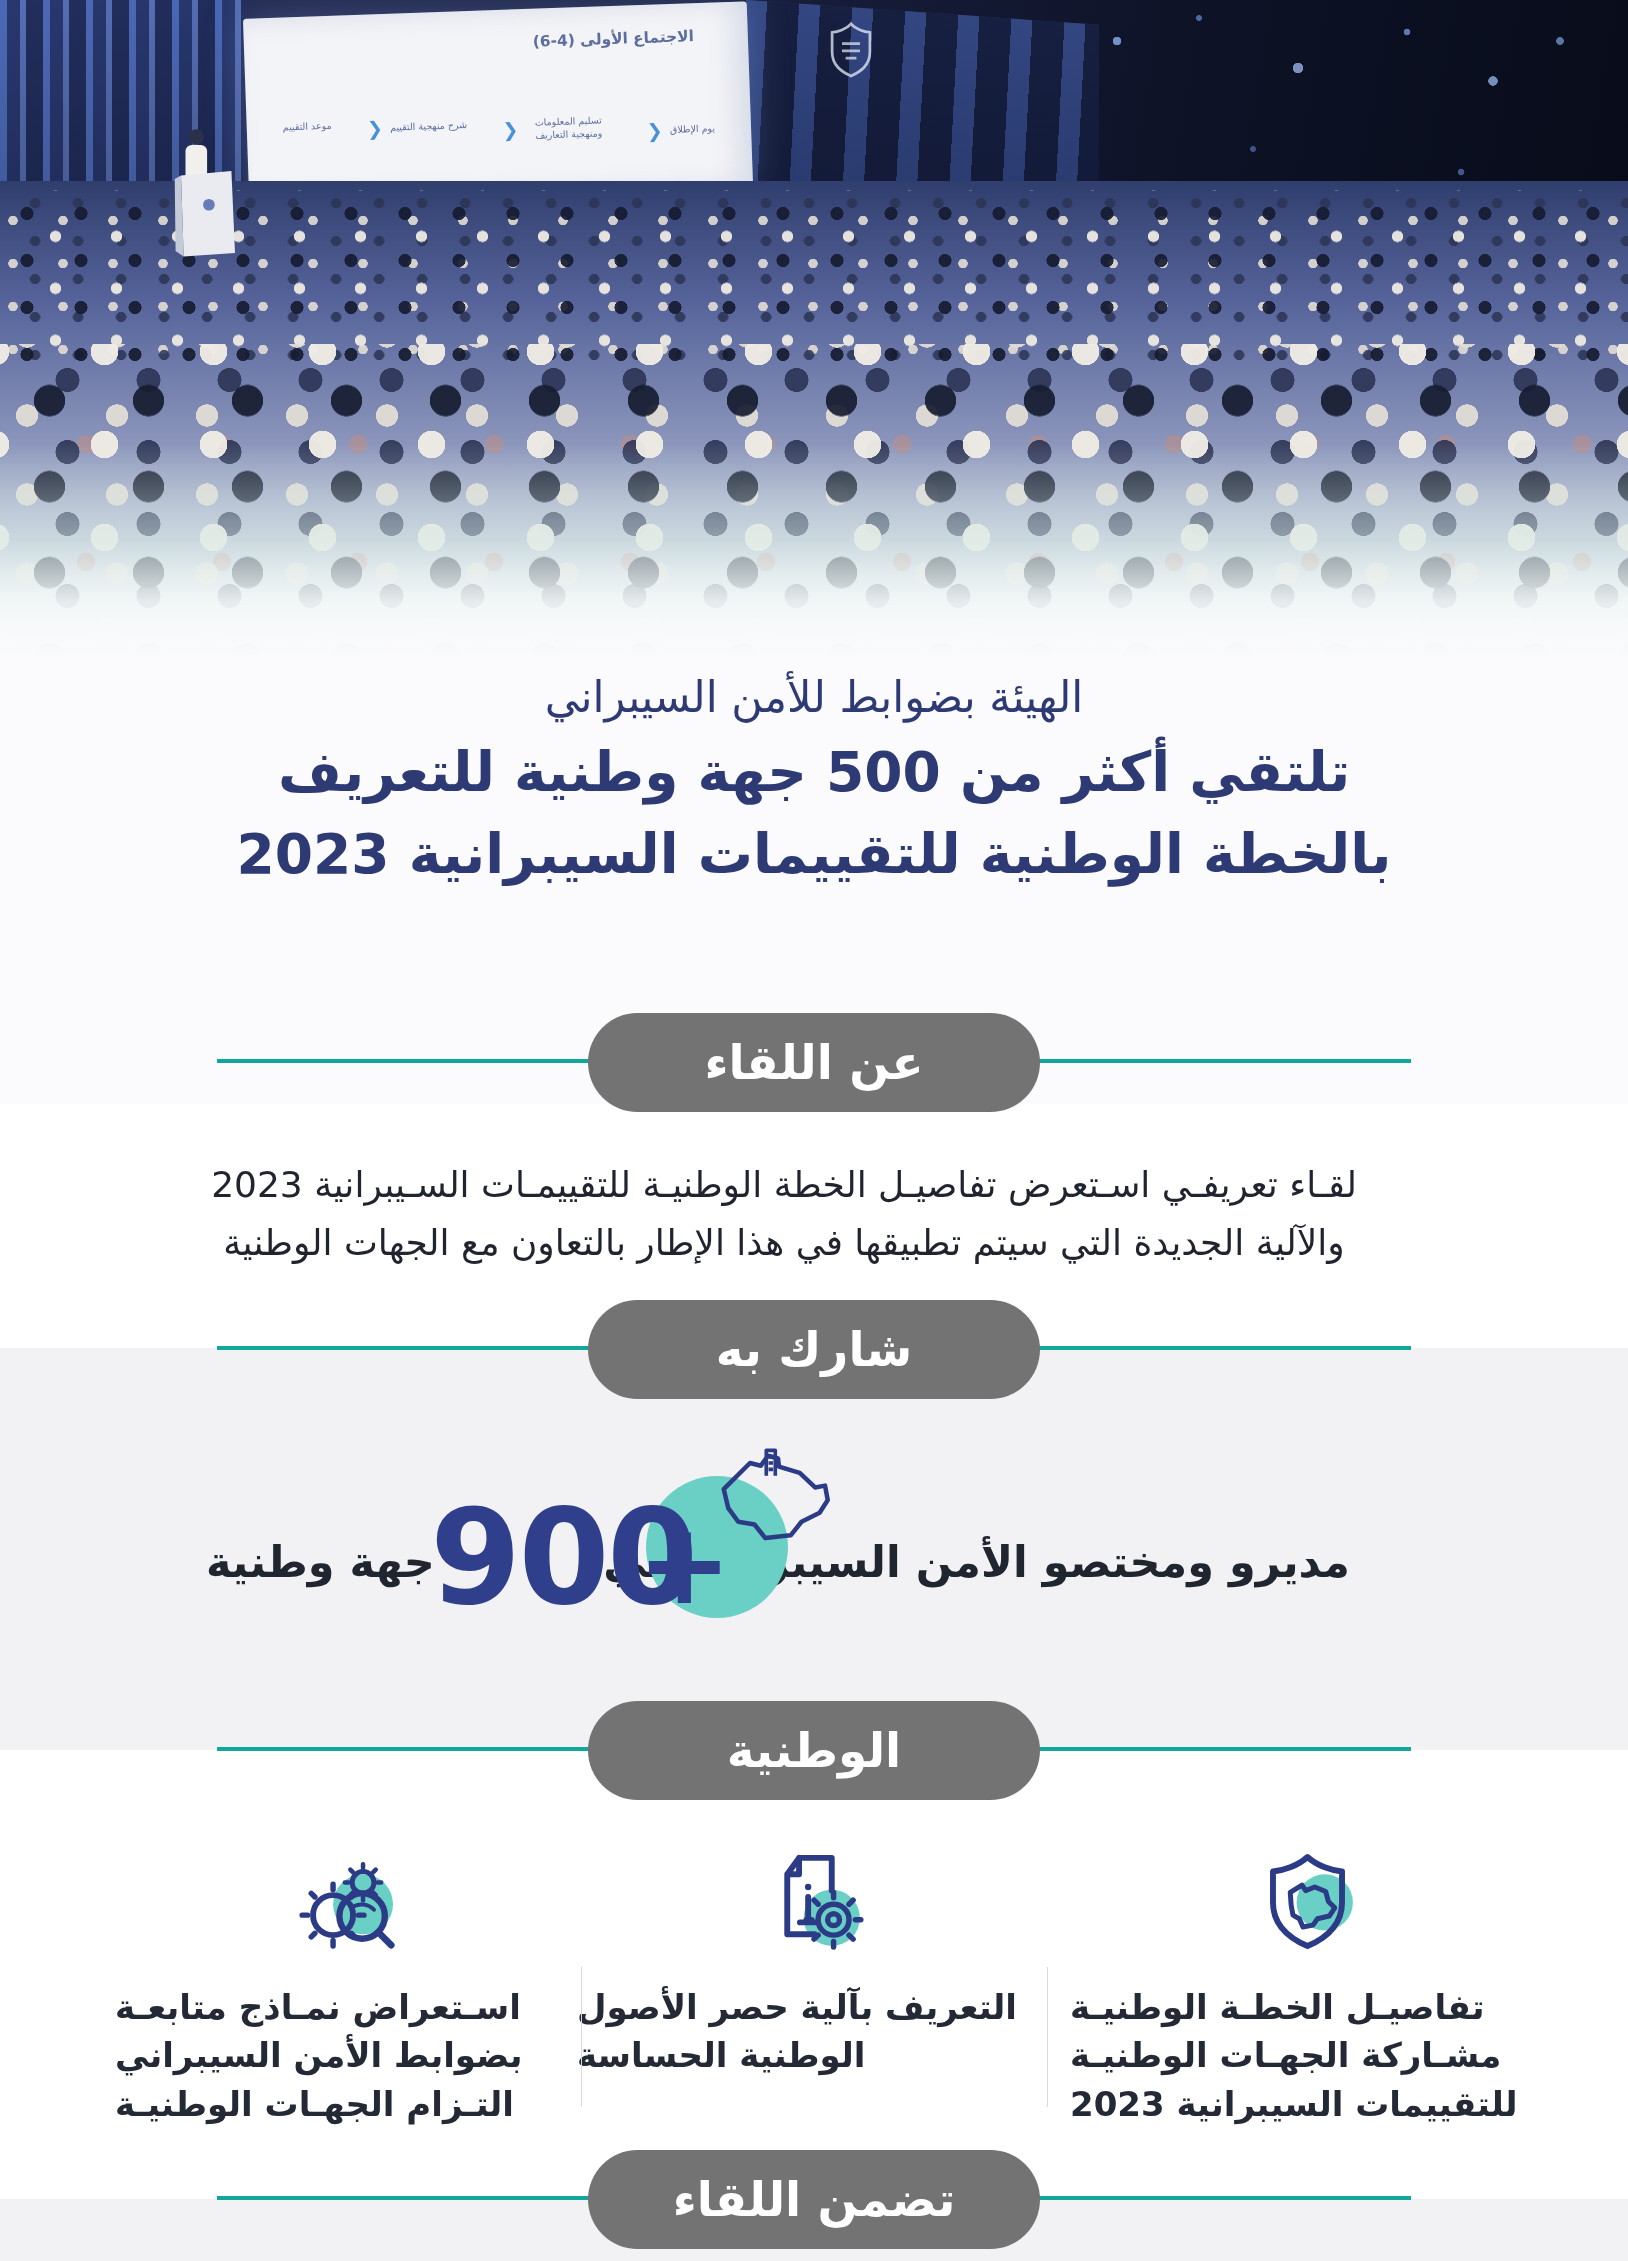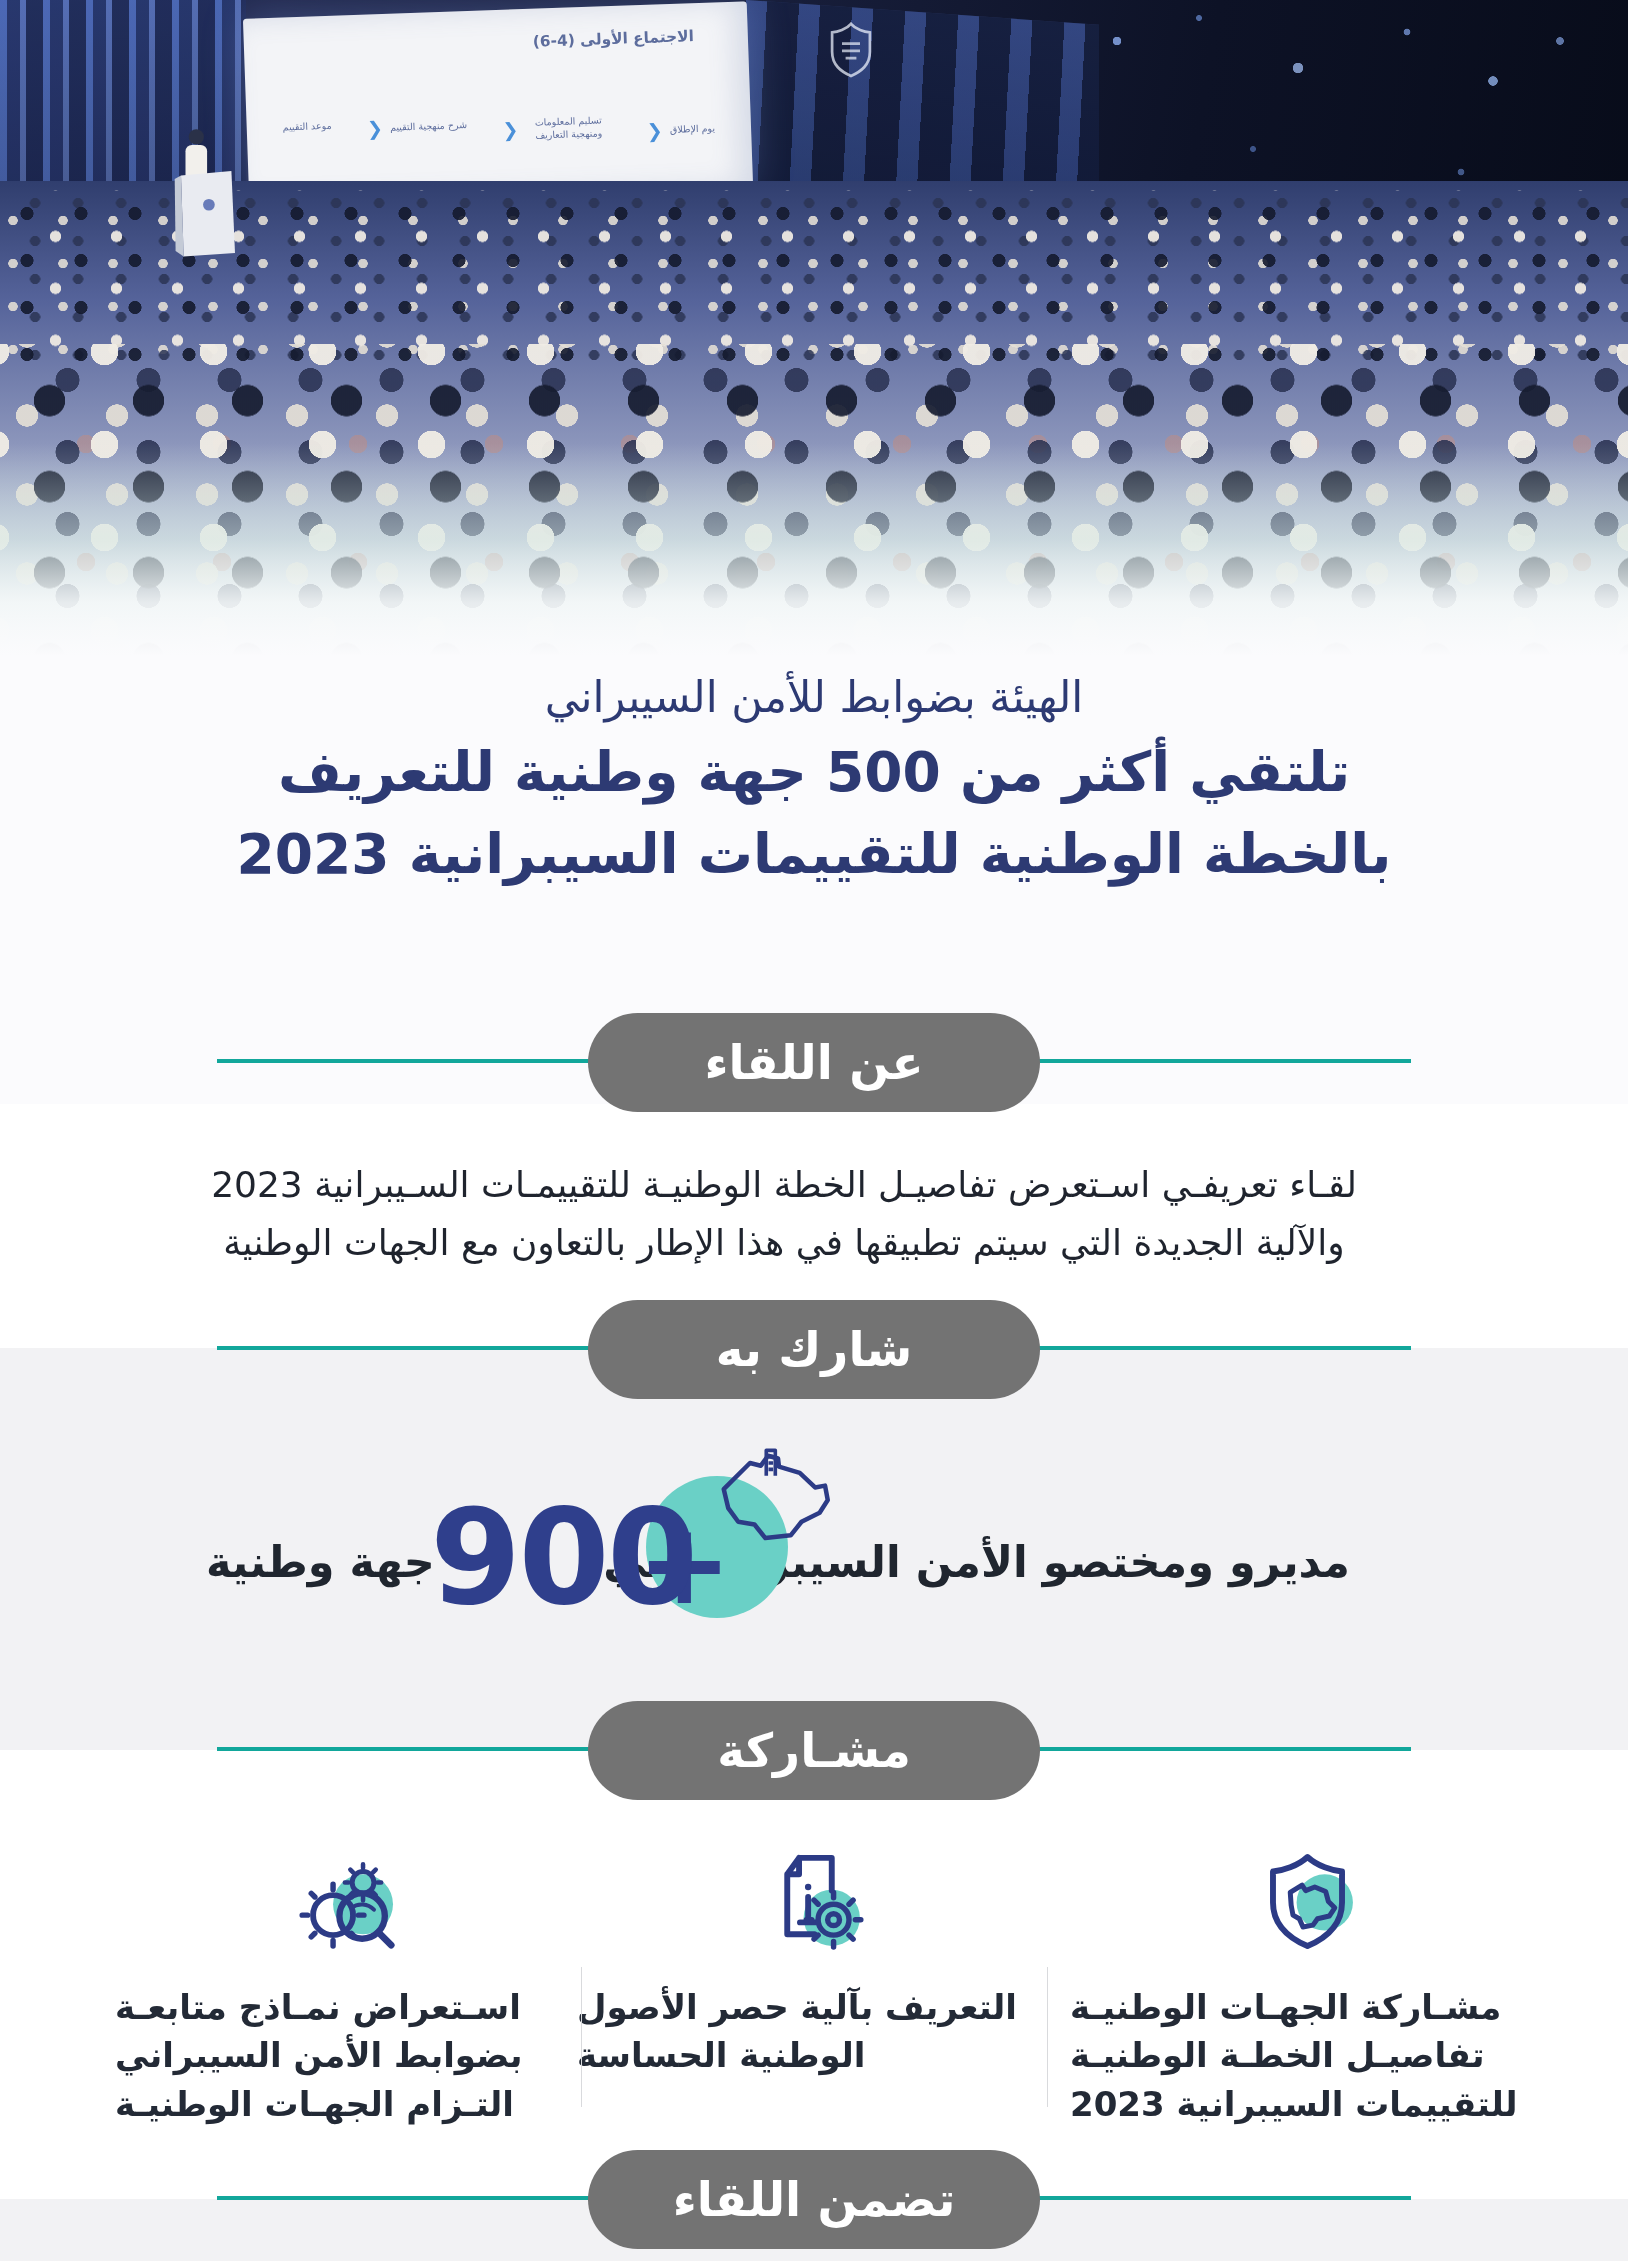--- a/index.html
+++ b/index.html
@@ -170,21 +170,21 @@
   <div class="title-l2">بالخطة الوطنية للتقييمات السيبرانية 2023</div>
 </div>
 
 <div class="abs rule" style="top:1059px"></div>
 <div class="abs badge" style="top:1013px">عن اللقاء</div>
 
 <div class="abs rule" style="top:1346px"></div>
 <div class="abs badge" style="top:1300px">شارك به</div>
 
 <div class="abs rule" style="top:1747px"></div>
-<div class="abs badge" style="top:1701px">مشـاركة</div>
+<div class="abs badge" style="top:1701px">الوطنية</div>
 
 <div class="abs rule" style="top:2196px"></div>
 <div class="abs badge" style="top:2150px">تضمن اللقاء</div>
 
 <div class="abs about">
   <div>لقـاء تعريفـي اسـتعرض تفاصيـل الخطة الوطنيـة للتقييمـات السـيبرانية 2023</div>
   <div>والآلية الجديدة التي سيتم تطبيقها في هذا الإطار بالتعاون مع الجهات الوطنية</div>
 </div>
 
 <div class="abs p-circle"></div>
@@ -226,22 +226,22 @@
     <path d="M86 94 V82 M86 206 V218 M30 150 H18 M142 150 H154 M46 110 L38 102 M126 190 L134 198 M126 110 L134 102 M46 190 L38 198" stroke-width="12"></path>
     <circle cx="152" cy="78" r="24" stroke-width="11"></circle>
     <path d="M152 46 V38 M152 110 V118 M120 78 H112 M184 78 H192 M130 56 L124 50 M174 100 L180 106 M174 56 L180 50 M130 100 L124 106" stroke-width="10"></path>
     <circle cx="150" cy="152" r="50" stroke-width="14"></circle>
     <path d="M186 188 L214 216" stroke-width="15"></path>
     <path d="M126 134 a38 38 0 0 1 50 4" stroke-width="9"></path>
   </g>
 </svg>
 
 <div class="abs col-text obj-text" style="left:1070px">
+  <div>تفاصيـل الخطـة الوطنيـة</div>
   <div>مشـاركة الجهـات الوطنيـة</div>
-  <div>تفاصيـل الخطـة الوطنيـة</div>
   <div>للتقييمات السيبرانية 2023</div>
 </div>
 <div class="abs col-text obj-text" style="left:577px">
   <div>التعريف بآلية حصر الأصول</div>
   <div>الوطنية الحساسة</div>
 </div>
 <div class="abs col-text obj-text" style="left:115px">
   <div>اسـتعراض نمـاذج متابعـة</div>
   <div>بضوابط الأمن السيبراني</div>
   <div>التـزام الجهـات الوطنيـة</div>

